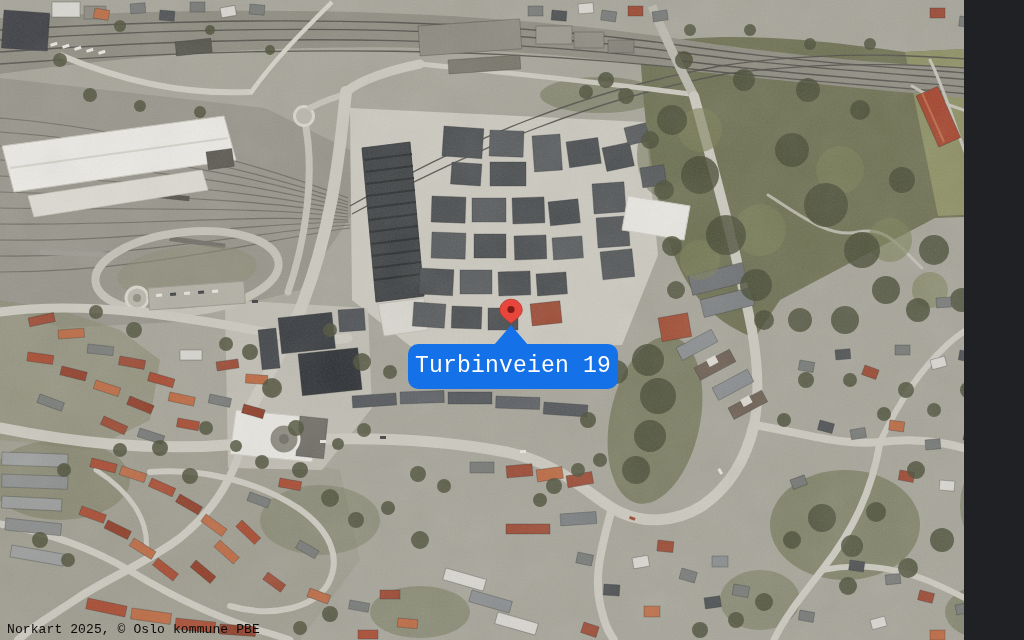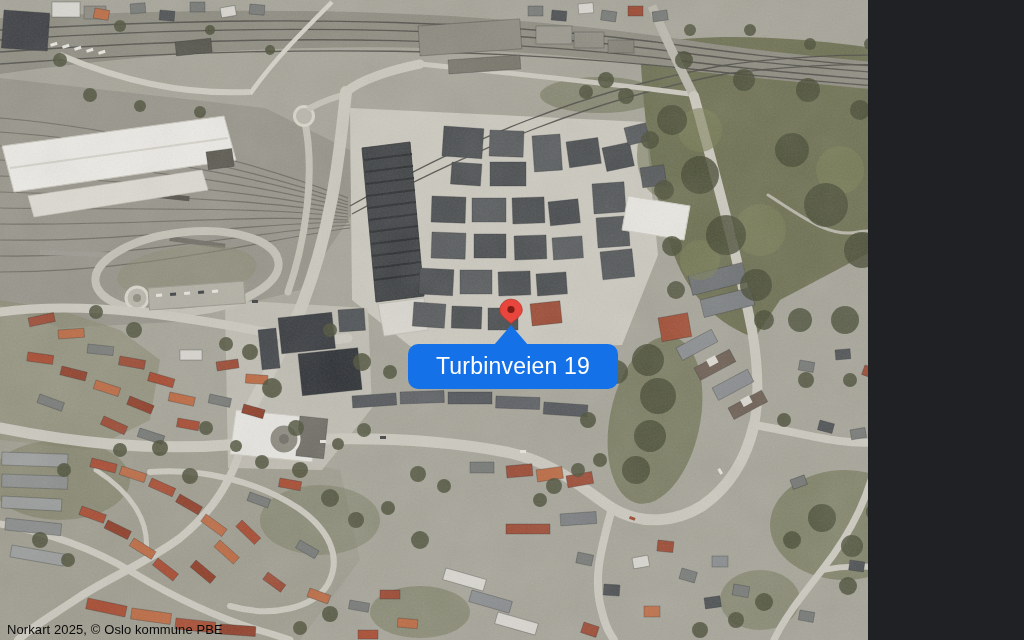--- a/index.html
+++ b/index.html
@@ -1,17 +1,17 @@
 <!DOCTYPE html>
 <html><head>
 <meta charset="utf-8">
 <style>
   html,body{margin:0;padding:0;background:#202124;}
-  .stage{position:relative;width:868px;height:640px;overflow:hidden;
-         font-family:Liberation Sans, sans-serif;background:#a7a599;}
+  .stage{position:relative;width:964px;height:640px;overflow:hidden;
+         font-family:Liberation Mono, monospace;background:#a7a599;}
   .stage svg.map{position:absolute;left:0;top:0;display:block;}
 
   
   .tk{stroke:#51504a;stroke-width:1.3;fill:none;opacity:.95}
   .ya{stroke:#6b685f;stroke-width:1.2;fill:none;opacity:.9}
   .rd{stroke:#ccc9bf;fill:none;stroke-linecap:round}
   .rd2{stroke:#c5c2b7;fill:none;stroke-linecap:round}
   .bx{stroke:rgba(35,37,40,.4);stroke-width:.7}
   .tr{fill:#4c5038;opacity:.85}
   .tr2{fill:#7c8058;opacity:.6}

